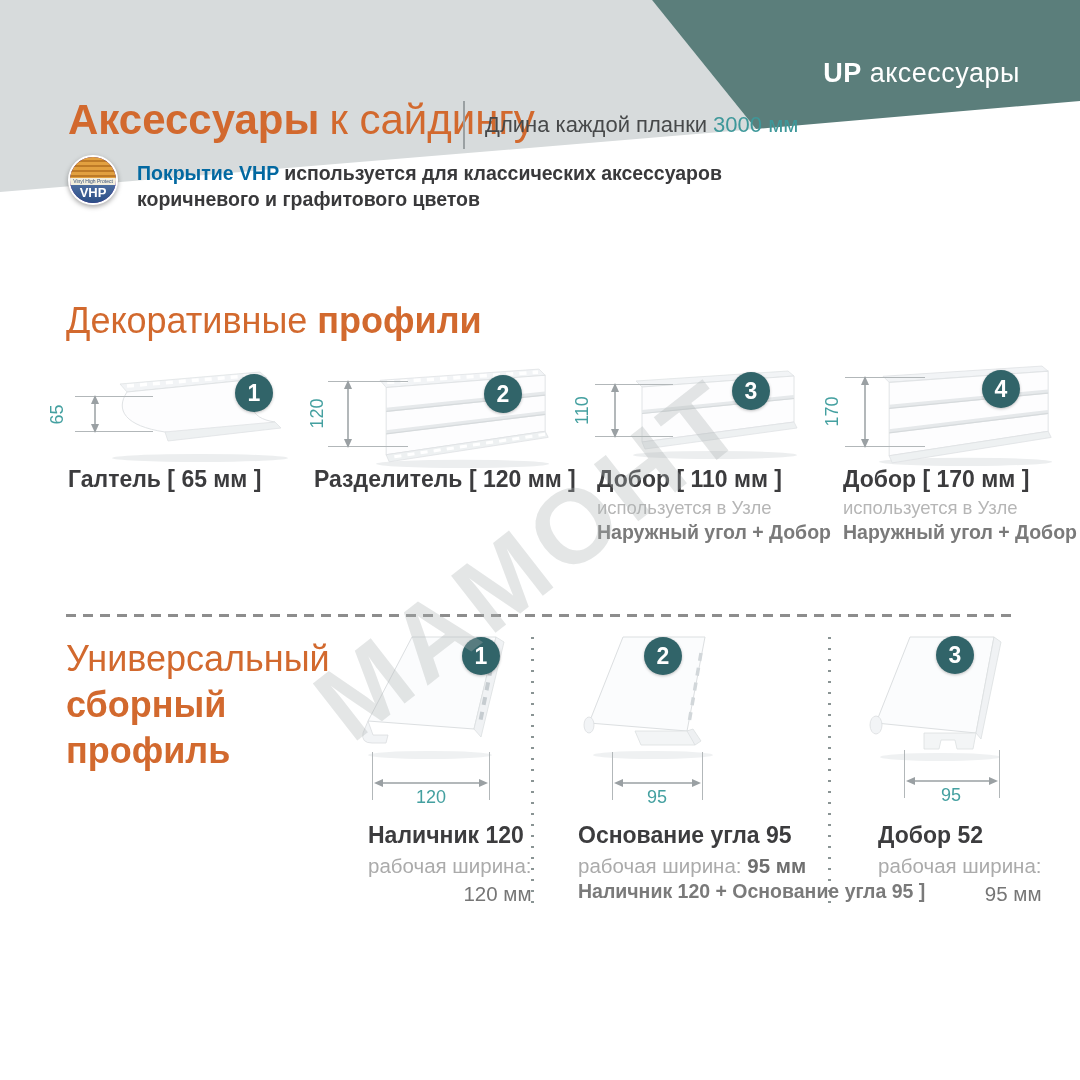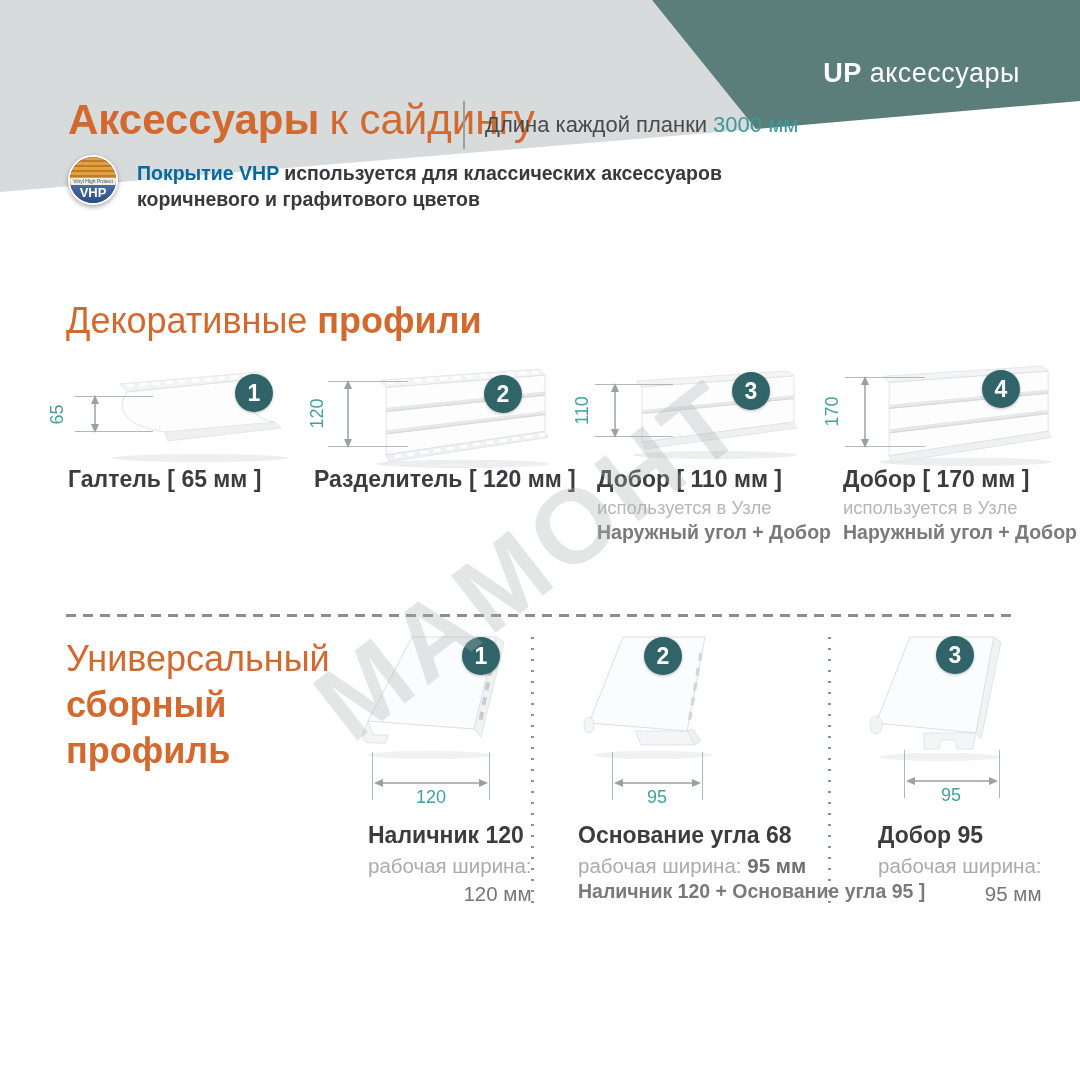--- a/index.html
+++ b/index.html
@@ -252,21 +252,21 @@
   <div class="badge" style="left:644px;top:637px;">2</div>
   <div class="tick-v" style="left:612px;top:752px;height:48px;"></div>
   <div class="tick-v" style="left:702px;top:752px;height:48px;"></div>
   <svg class="arrow-svg" style="left:614px;top:777px;" width="87" height="12" viewBox="0 0 87 12">
     <line x1="7" y1="6" x2="80" y2="6" stroke="#9aa0a3" stroke-width="1.5"></line>
     <polygon points="0,6 9,2 9,10" fill="#9aa0a3"></polygon>
       <polygon points="87,6 78,2 78,10" fill="#9aa0a3"></polygon>
   </svg>
   <div class="dim-label" style="left:627px;top:787px;width:60px;">95</div>
   <div class="cap" style="left:578px;top:822px;">
-    <div class="name">Основание угла 68</div>
+    <div class="name">Основание угла 95</div>
     <div class="wlabel">
       <span>рабочая ширина:</span>
       <span class="inline-val">95 мм</span>
     </div>
     <div class="nbold">Наличник 120 + Основание угла 95 ]</div>
   </div>
 
   <svg class="profile-svg" style="left:862px;top:623px;" width="150" height="162" viewBox="0 0 150 162">
     <ellipse cx="78" cy="134" rx="60" ry="4" fill="#eff1f2"></ellipse>
     <polygon points="14,100 48,14 132,14 114,110" fill="#fbfcfd" stroke="#dcdfe1" stroke-width="1"></polygon>
@@ -277,20 +277,20 @@
   <div class="badge" style="left:936px;top:636px;">3</div>
   <div class="tick-v" style="left:904px;top:750px;height:48px;"></div>
   <div class="tick-v" style="left:999px;top:750px;height:48px;"></div>
   <svg class="arrow-svg" style="left:906px;top:775px;" width="92" height="12" viewBox="0 0 92 12">
     <line x1="7" y1="6" x2="85" y2="6" stroke="#9aa0a3" stroke-width="1.5"></line>
     <polygon points="0,6 9,2 9,10" fill="#9aa0a3"></polygon>
       <polygon points="92,6 83,2 83,10" fill="#9aa0a3"></polygon>
   </svg>
   <div class="dim-label" style="left:921px;top:785px;width:60px;">95</div>
   <div class="cap" style="left:878px;top:822px;">
-    <div class="name">Добор 95</div>
+    <div class="name">Добор 52</div>
     <div class="wlabel">рабочая ширина:</div>
     <div class="wval">95 мм</div>
   </div>
 
   <div class="watermark">МАМОНТ</div>
 
 </div>
 
 </body></html>

